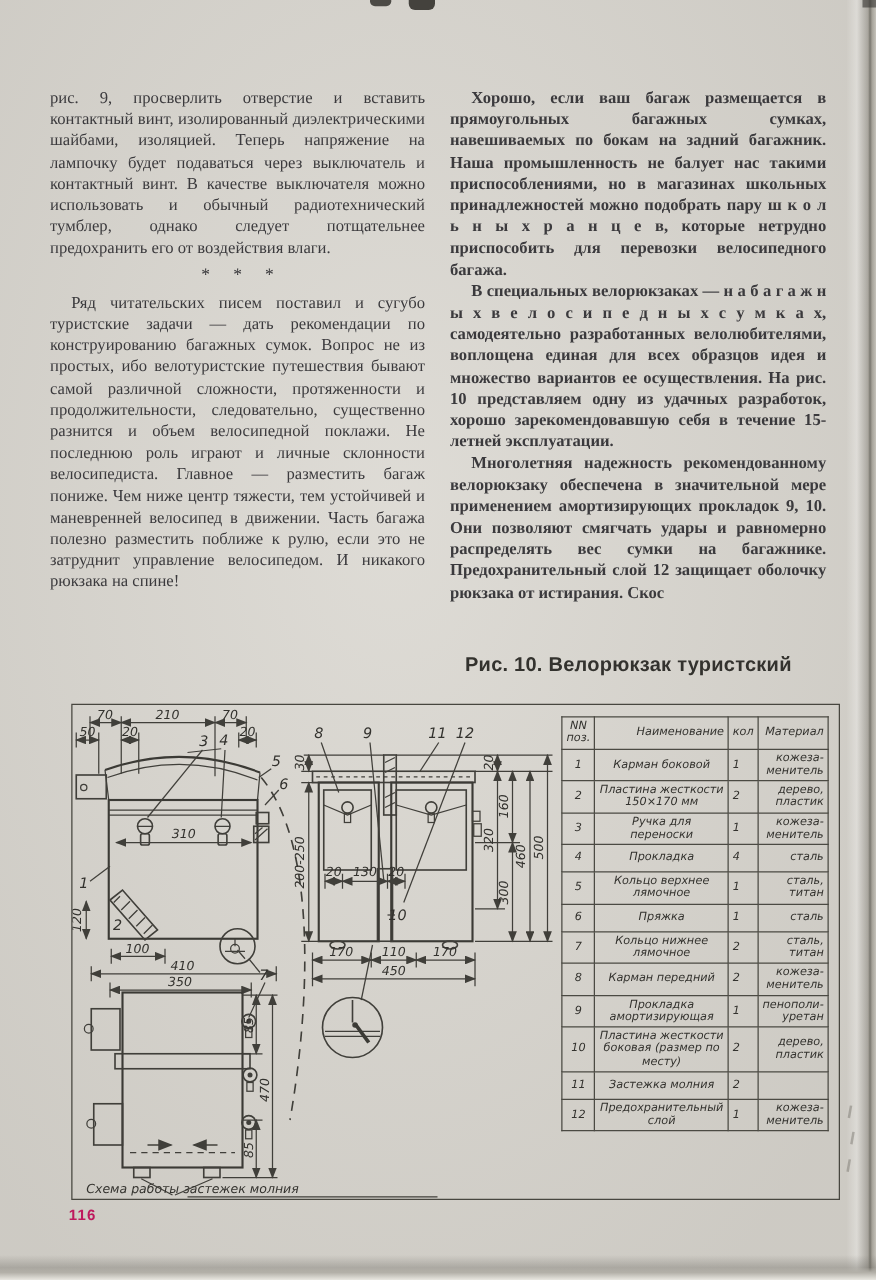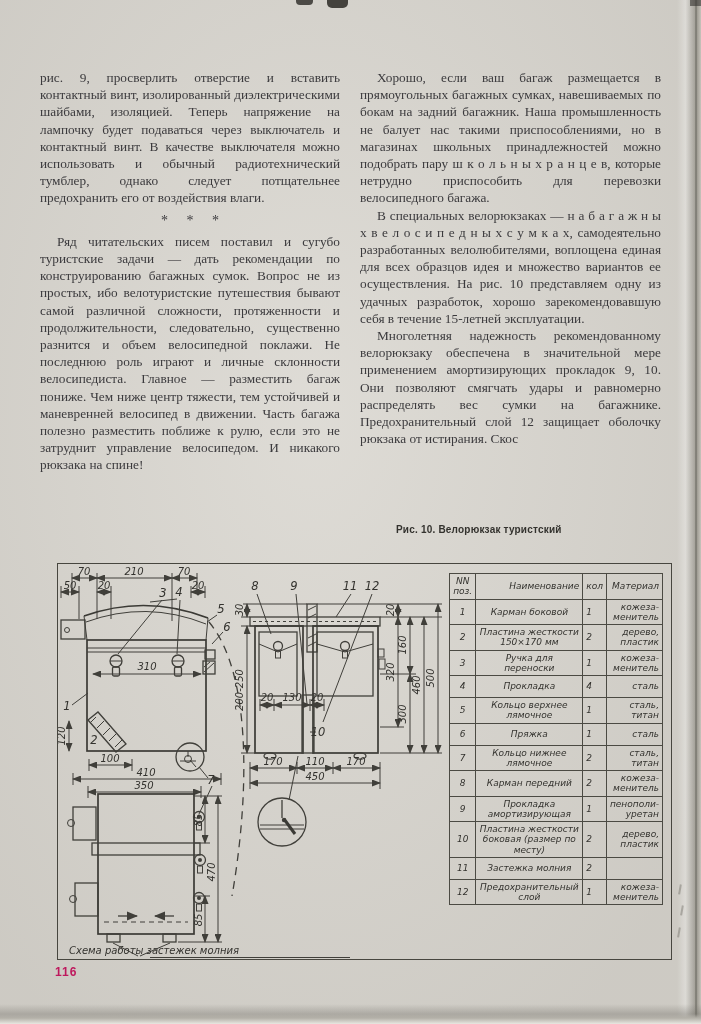--- a/index.html
+++ b/index.html
@@ -4,25 +4,25 @@
 <style>
   html,body{margin:0;padding:0;}
   body{
     width:701px;height:1024px;position:relative;overflow:hidden;
     background:#d8d5ce;
     font-family:"Liberation Serif",serif;
   }
   .paper-tint{position:absolute;inset:0;background:radial-gradient(ellipse at 45% 40%, rgba(255,255,255,.16), rgba(0,0,0,.05) 85%);pointer-events:none;}
   .col{position:absolute;top:37px;width:300px;text-align:justify;font-size:13.3px;line-height:17.2px;color:#3b3a3d;margin-top:32px;}
   .col-left{left:40px;}
-  .col-right{left:360px;width:301px;}
+  .col-right{left:360px;width:301px;font-weight:bold;}
   .col p{margin:0;}
   .col p.indent{text-indent:17px;}
   .sep{ text-align:center;word-spacing:15px;font-size:14px;margin:5px 0 4px;color:#3b3a3d;}
-  .caption{position:absolute;left:372px;top:524px;font-family:"Liberation Sans",sans-serif;font-weight:bold;font-size:10px;color:#33322e;letter-spacing:.2px;margin-left:24px;}
+  .caption{position:absolute;left:372px;top:524px;font-family:"Liberation Sans",sans-serif;font-weight:bold;font-size:16px;color:#33322e;letter-spacing:.2px;}
   .fig{position:absolute;left:57px;top:563px;width:613px;height:395px;border:1.6px solid #47463f;box-sizing:content-box;}
   .fig svg{position:absolute;left:0;top:0;}
   .dline{stroke:#403f3a;stroke-width:1;fill:none;}
   .dmid{stroke:#403f3a;stroke-width:1.3;fill:none;}
   .dthick{stroke:#3b3a35;stroke-width:1.7;fill:none;}
   .ddash{stroke:#403f3a;stroke-width:1.3;fill:none;stroke-dasharray:8 6;}
   .ddot{stroke:#403f3a;stroke-width:1;fill:none;stroke-dasharray:3 3;}
   .dzip{stroke:#403f3a;stroke-width:1;fill:none;stroke-dasharray:5 4;}
   .dtext{font:italic 10px "DejaVu Sans",sans-serif;fill:#33322e;text-anchor:middle;}
   .dnum{font:italic 11.5px "DejaVu Sans",sans-serif;fill:#33322e;text-anchor:middle;}

